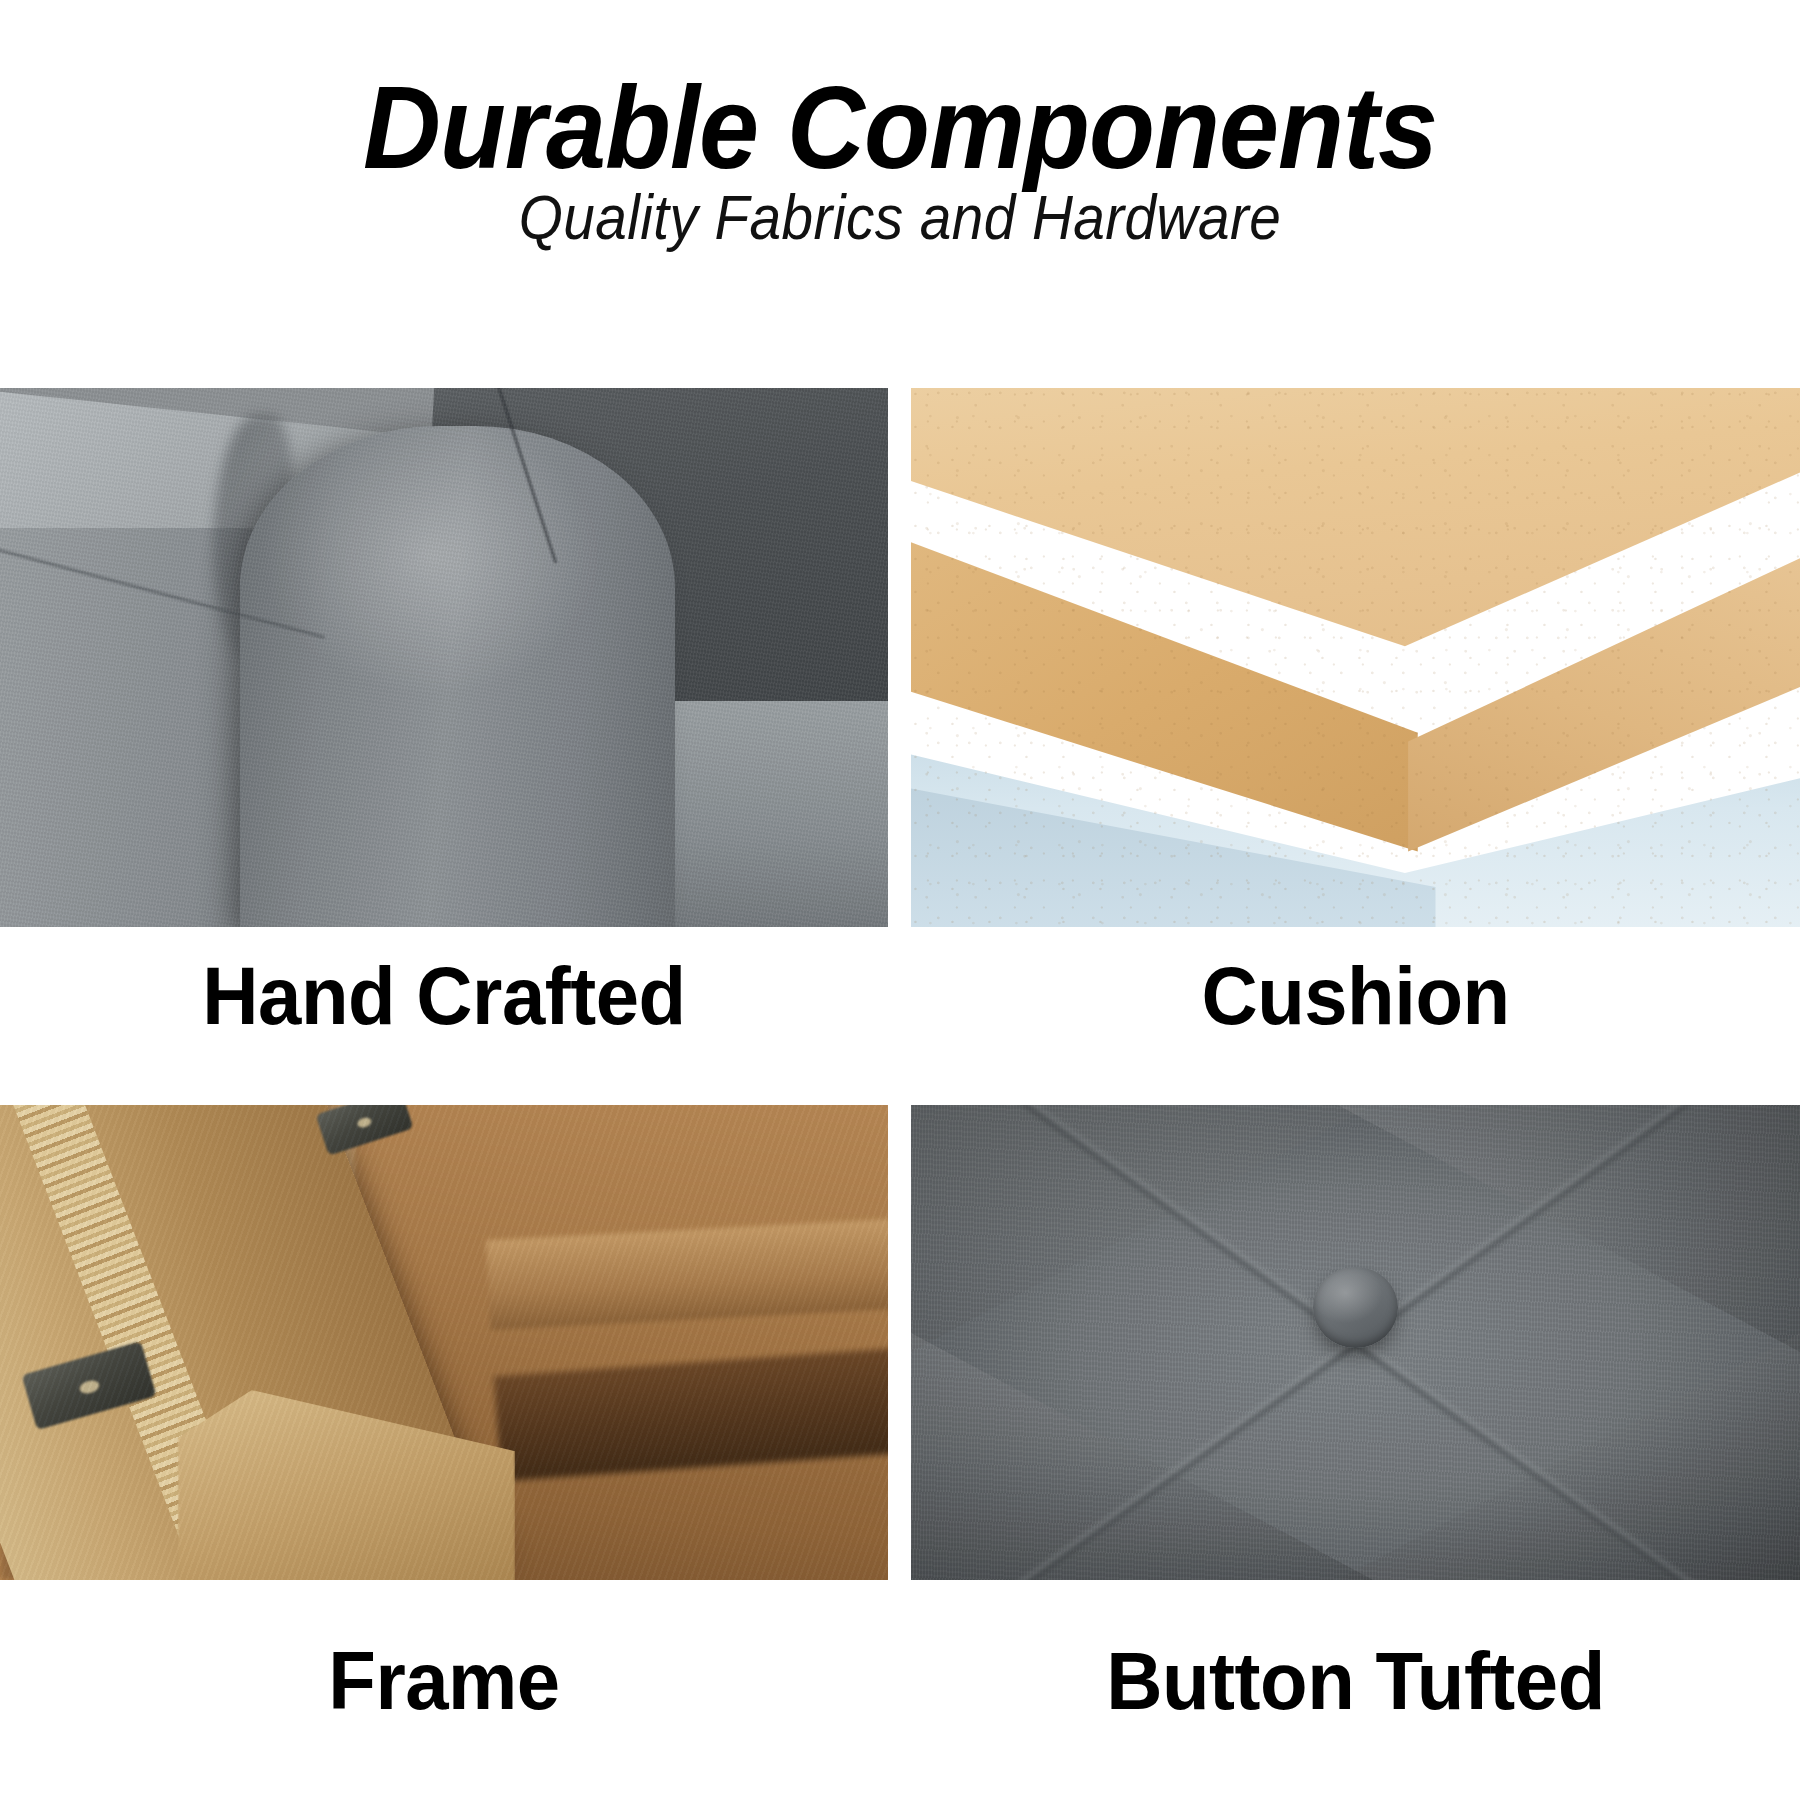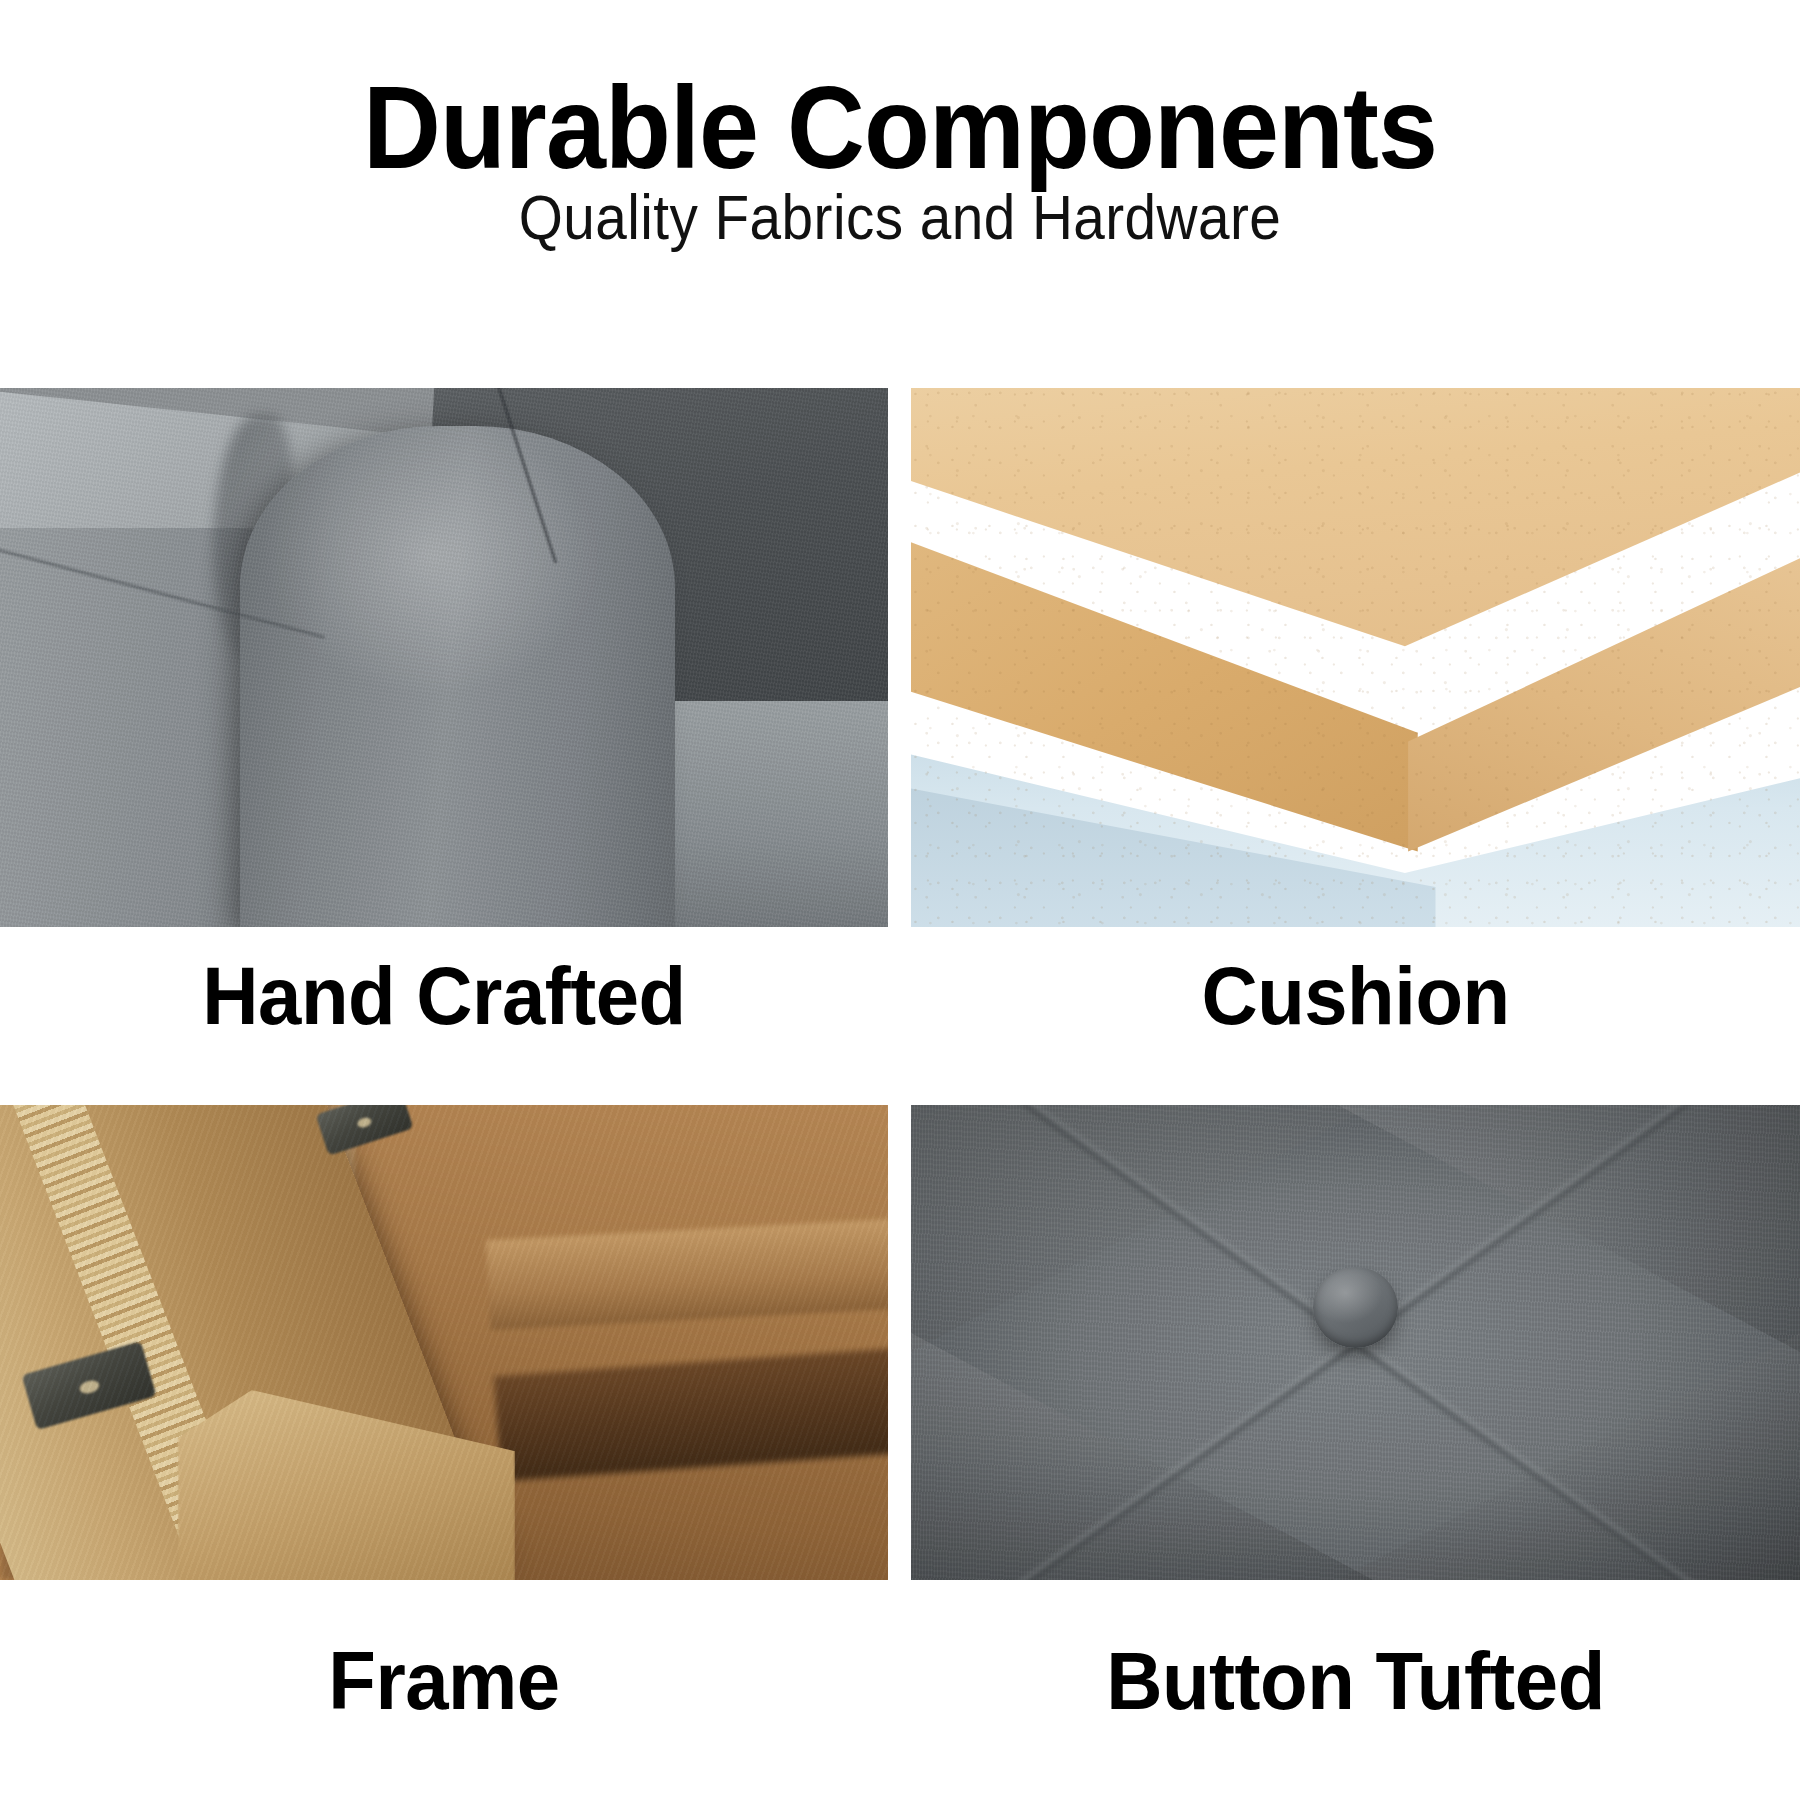--- a/index.html
+++ b/index.html
@@ -19,20 +19,21 @@
   }
 
   
   #header {
     position: absolute;
     left: 0;
     top: 0;
     width: 1800px;
     height: 330px;
     text-align: center;
+    font-style: italic;
   }
   #main-title {
     position: absolute;
     left: 0;
     top: 70px;
     width: 1800px;
     margin: 0;
     font-family: "Liberation Sans Narrow", "Liberation Sans", sans-serif;
     font-size: 116px;
     font-weight: 700;

